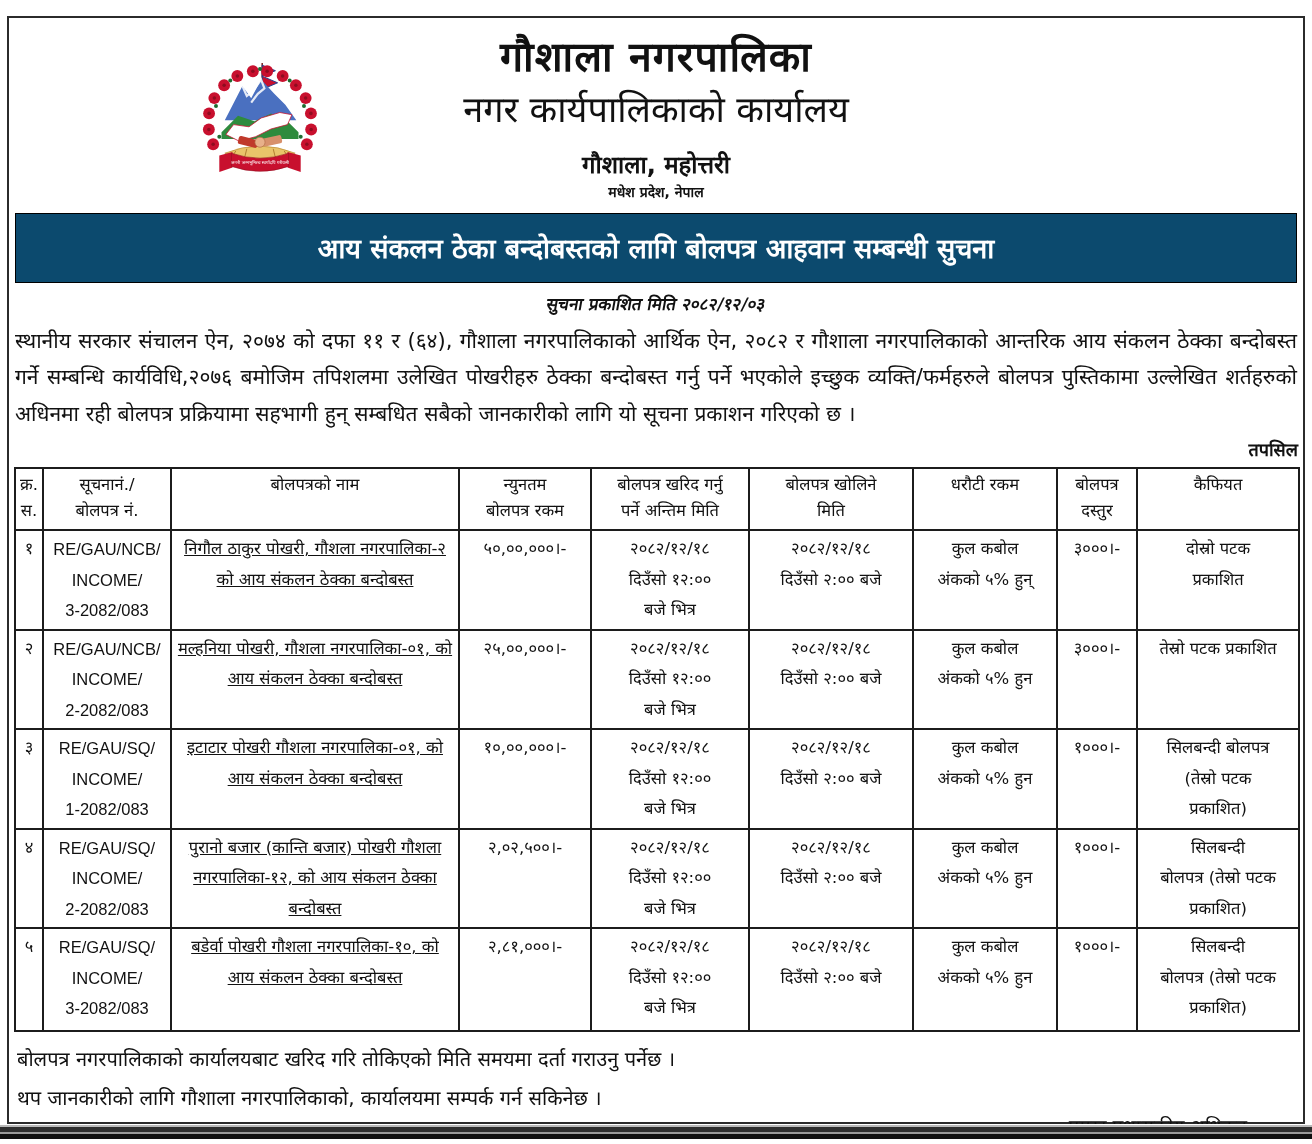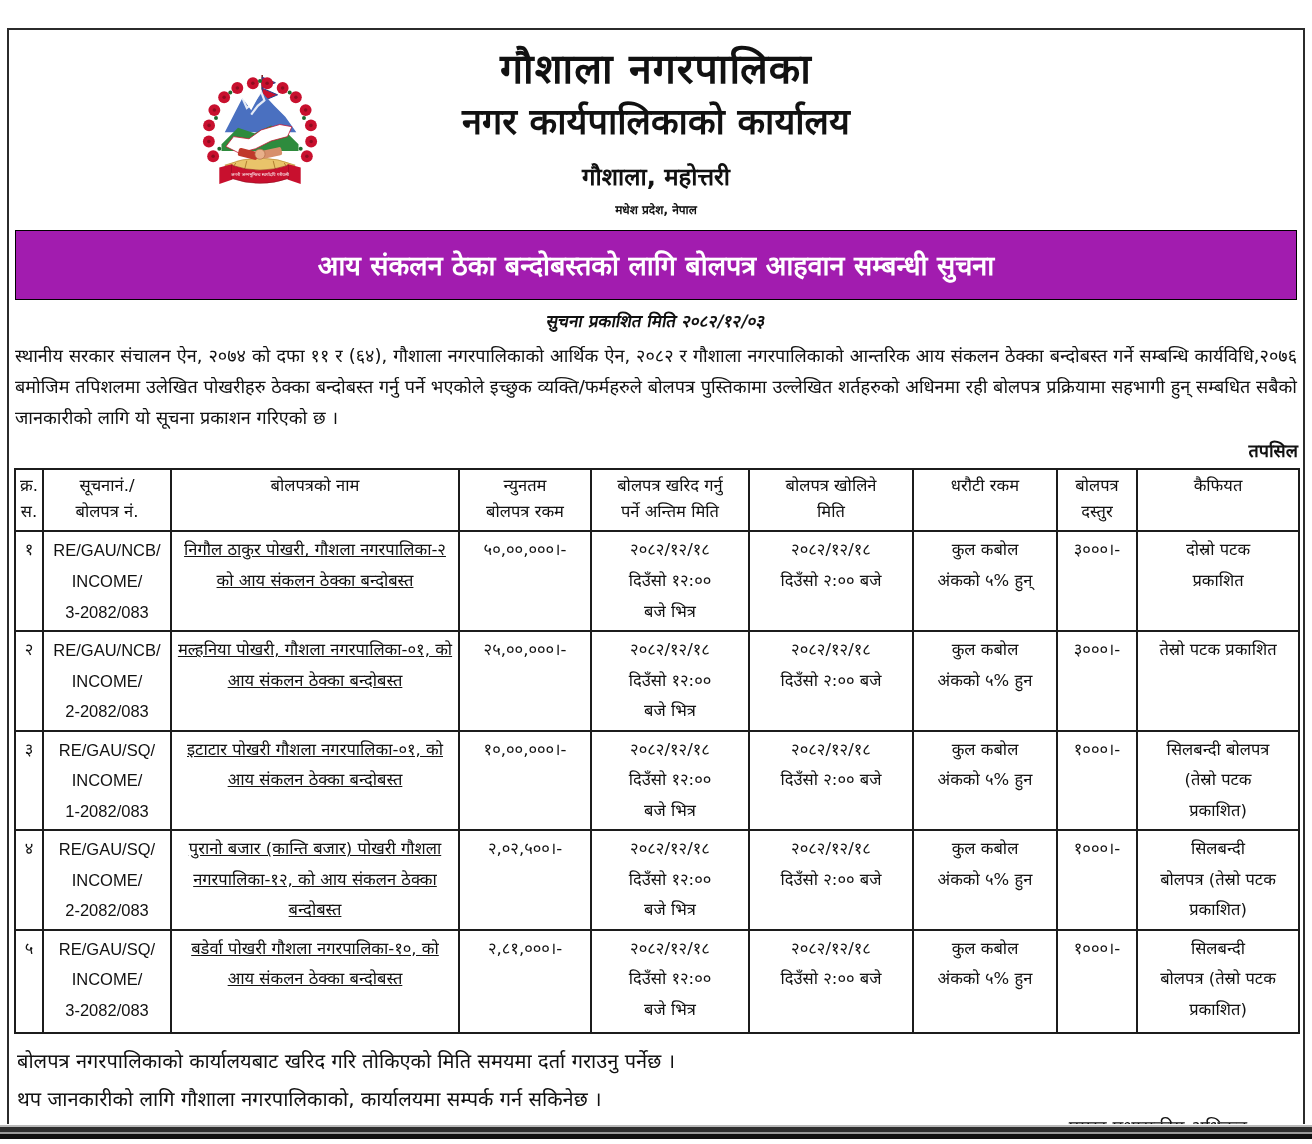--- a/index.html
+++ b/index.html
@@ -7,62 +7,62 @@
   body {
     width: 1312px; height: 1144px;
     background: #ffffff;
     font-family: "DejaVu Sans", sans-serif;
     color: #111;
     position: relative;
     overflow: hidden;
   }
   .page-border {
     position: absolute;
-    left: 7px; top: 28px;
+    left: 7px; top: 16px;
     width: 1298px; height: 1108px;
     border: 2px solid #2b2b2b;
     padding: 10px 5px 0 5px;
     background: #fff;
   }
   
   .letterhead { position: relative; text-align: center; }
   .emblem {
     position: absolute; left: 180px; top: 24px;
     width: 132px; height: 132px;
   }
   .org-name {
     margin: 0; padding-top: 6px;
     font-size: 41px; font-weight: bold; line-height: 1.15;
     letter-spacing: 1px;
   }
   .office-name {
     margin: 8px 0 0 0;
-    font-size: 36px; font-weight: bold; line-height: 1.15;
+    font-size: 36px; font-weight: normal; line-height: 1.15;
   }
   .addr1 { margin-top: 16px; font-size: 24px; font-weight: bold; }
-  .addr2 { margin-top: 9px;  font-size: 12px; font-weight: bold; }
+  .addr2 { margin-top: 2px;  font-size: 14px; font-weight: bold; }
   
   .banner {
     margin: 12px 1px 0 1px;
     height: 70px;
-    background: #a21caf;
+    background: #0c4a6e;
     color: #fff;
     display: flex; align-items: center; justify-content: center;
     font-size: 27px; font-weight: bold;
     border: 1px solid #000;
   }
   .pub-date {
     text-align: center; margin-top: 9px;
     font-size: 17px; font-weight: bold;
   }
   .slant { display: inline-block; transform: skewX(-10deg); }
   
   .intro {
     margin: 8px 1px 0 1px;
-    font-size: 18px; line-height: 1.74;
+    font-size: 21px; line-height: 1.74;
     text-align: justify;
   }
   .tapasil {
     text-align: right; margin-top: 5px;
     font-size: 18px; font-weight: bold;
   }
   
   table.notice {
     margin-top: 6px;
     border-collapse: collapse;

